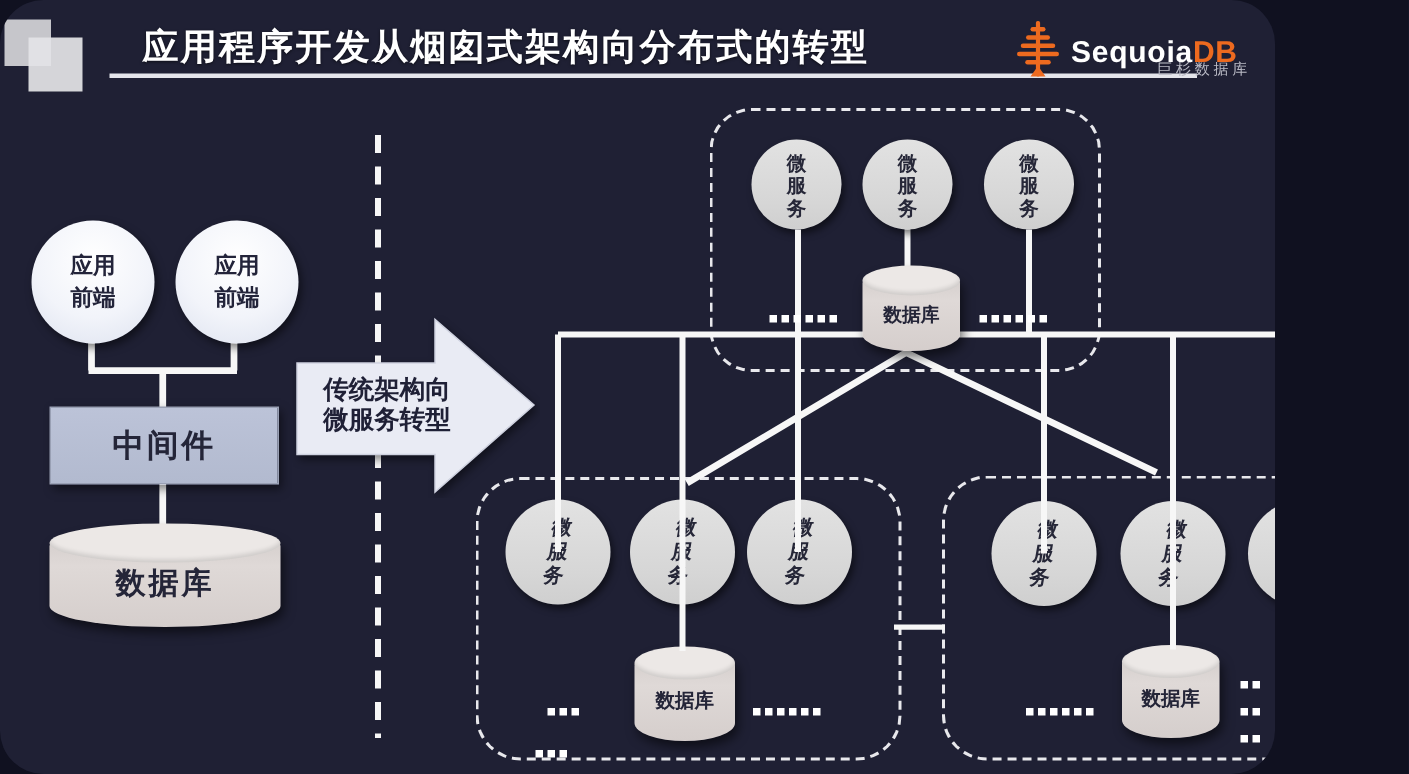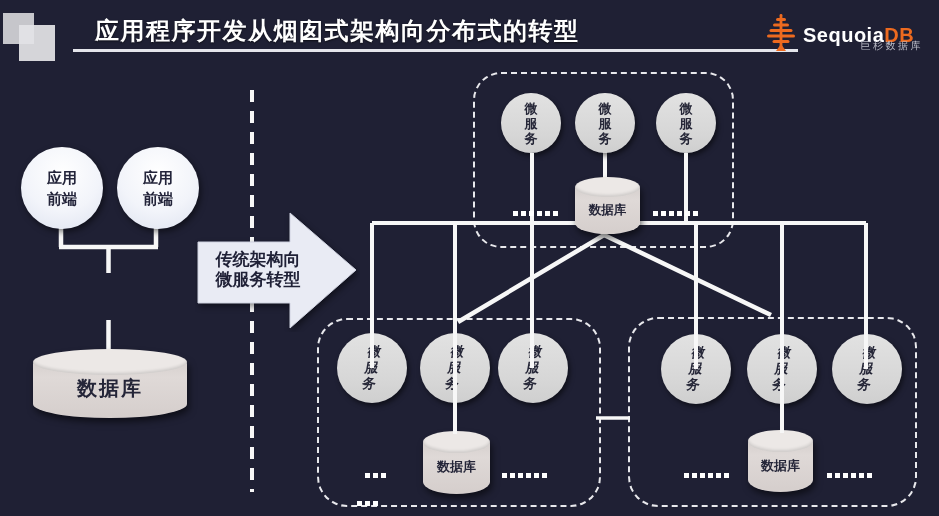--- a/index.html
+++ b/index.html
@@ -1,19 +1,20 @@
 <!DOCTYPE html>
 <html><head>
 <meta charset="utf-8">
 <style>
   html,body{margin:0;padding:0;background:#101120;}
   .slide{
-    position:relative;width:939px;height:516px;overflow:hidden;
+    position:relative;width:850px;height:516px;overflow:hidden;
     background:#1f2034;
     font-family:"Liberation Sans","DejaVu Sans",sans-serif;
+    border-radius:29px;
   }
   .abs{position:absolute;}
   .pre{white-space:pre-line;}
 
   
   .deco-sq1{left:3px;top:13px;width:31px;height:31px;background:#c6c6cb;}
   .deco-sq2{left:19px;top:25px;width:36px;height:36px;background:#e3e3e6;opacity:.93;}
   .title{
     left:95px;top:15px;font-size:24px;font-weight:bold;color:#ffffff;
     letter-spacing:1.5px;text-shadow:0 1px 2px rgba(0,0,0,.6);
@@ -140,20 +141,23 @@
   </svg>
 
   <div class="abs node circle-big" style="left:21px;top:147px;">
     <span class="pre">应用
 前端</span>
   </div>
   <div class="abs node circle-big" style="left:117px;top:147px;">
     <span class="pre">应用
 前端</span>
   </div>
+  <div class="abs node mid-box">
+    <span>中间件</span>
+  </div>
   <div class="abs cylinder cyl-left">
     <div class="lid"></div>
     <span class="lbl">数据库</span>
   </div>
 
   <div class="abs arrow-wrap">
     <svg width="165" height="122" viewBox="0 0 165 122">
       <polygon points="3,32 95,32 95,3 161,60 95,118 95,93 3,93" fill="#e9ebf4" stroke="#cfd2e0" stroke-width="1" style="filter:drop-shadow(2px 3px 3px rgba(0,0,0,.45));"></polygon>
     </svg>
     <div class="arrow-label pre">传统架构向

